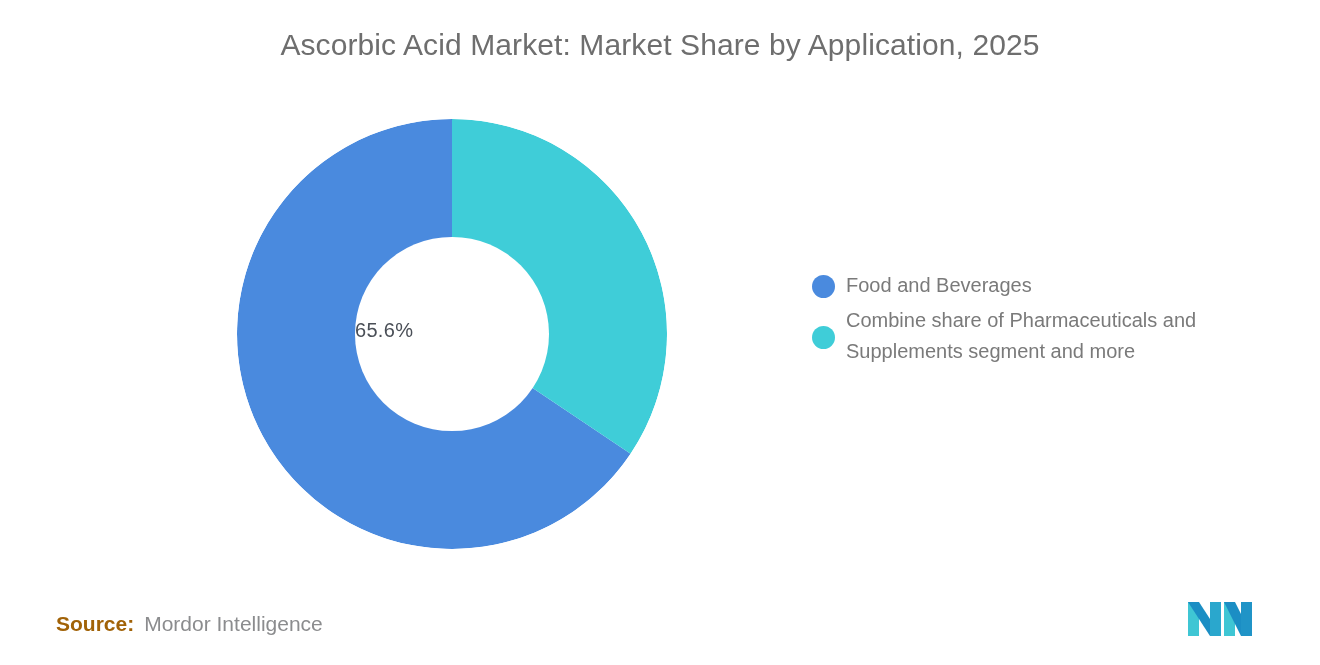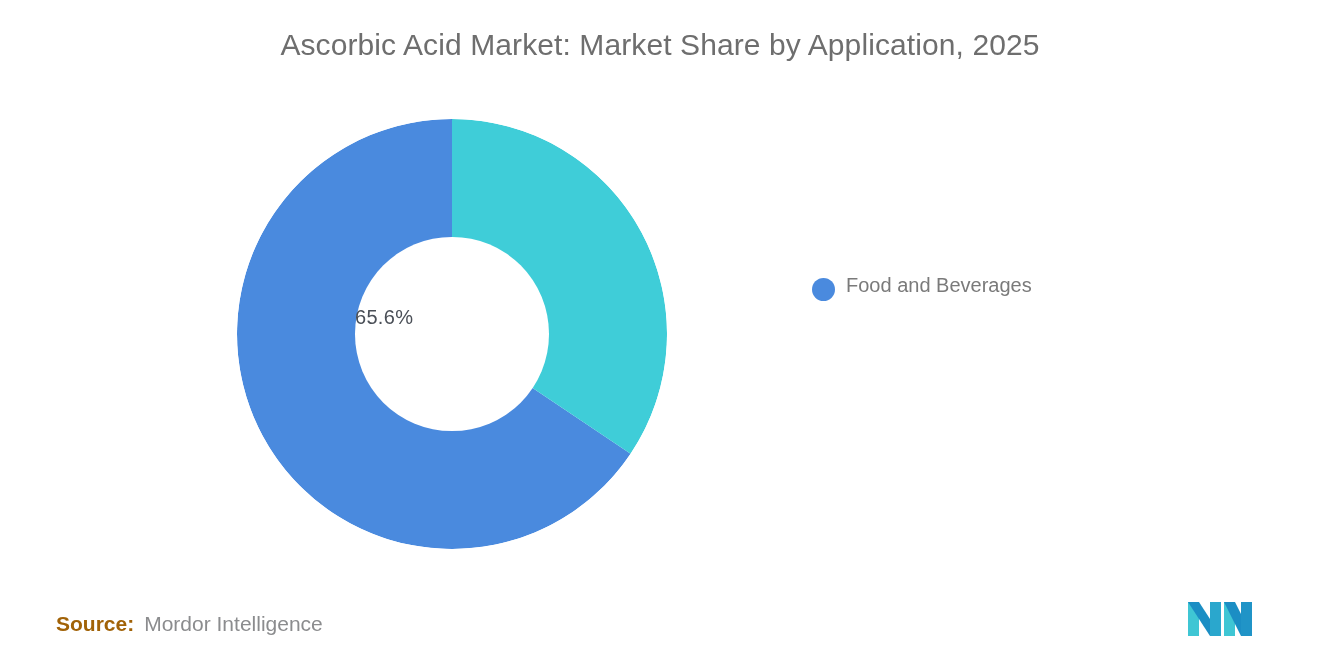--- a/index.html
+++ b/index.html
@@ -56,36 +56,36 @@
     width: 194px;
     height: 194px;
     margin-left: -97px;
     margin-top: -97px;
     background: #ffffff;
     border-radius: 50%;
   }
   .slice-label {
     position: absolute;
     left: 118px;
-    top: 187px;
+    top: 200px;
     font-size: 20px;
     color: #4a4f57;
     letter-spacing: 0.3px;
   }
 
   
   .legend {
     position: absolute;
     left: 812px;
     top: 270px;
     width: 440px;
   }
   .legend-item {
     display: flex;
-    align-items: flex-end;
+    align-items: center;
     margin-bottom: 4px;
   }
   .legend-swatch {
     width: 23px;
     height: 23px;
     border-radius: 50%;
     flex: 0 0 auto;
     margin-top: 2px;
   }
   .legend-text {
@@ -142,20 +142,24 @@
     <div class="slice-label">65.6%</div>
   </div>
 
   <div class="legend">
 
     <div class="legend-item">
       <span class="legend-swatch" style="background:#4a8ade"></span>
       <span class="legend-text">Food and Beverages</span>
     </div>
 
+    <div class="legend-item">
+      <span class="legend-swatch" style="background:#3fcdd8"></span>
+      <span class="legend-text">Combine share of Pharmaceuticals and Supplements segment and more</span>
+    </div>
 
   </div>
 
   <div class="source-line">
     <span class="source-label">Source:</span><span class="source-value">Mordor Intelligence</span>
   </div>
 
   <svg class="logo" viewBox="0 0 68 40">
     <polygon points="2,4 13,4 13,38 2,38" fill="#3fc6d4"></polygon>
     <polygon points="2,4 13,4 35,38 24,38" fill="#1b8ec4"></polygon>

